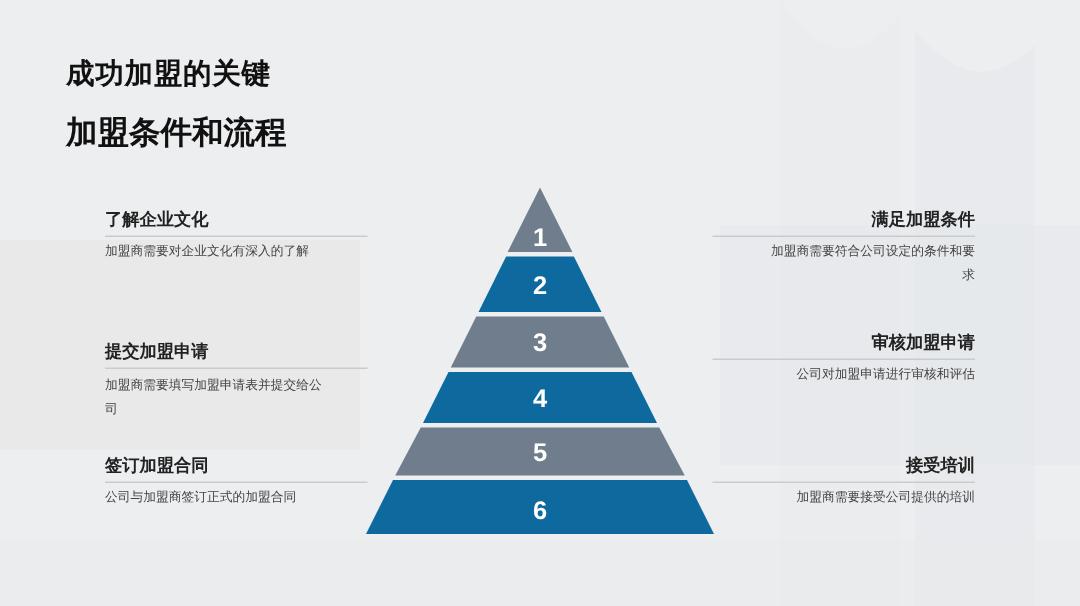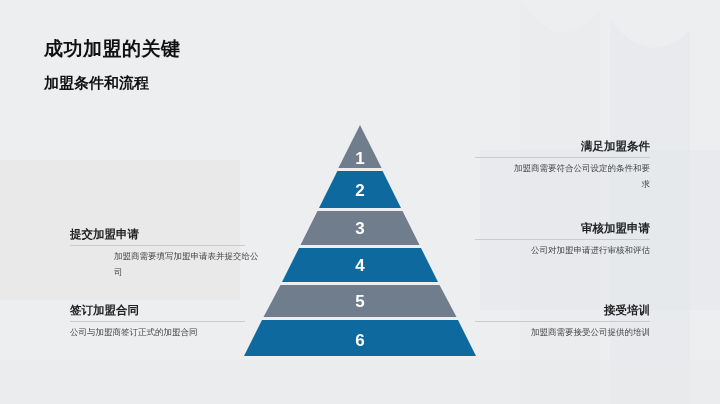--- a/index.html
+++ b/index.html
@@ -6,21 +6,21 @@
   body { width:720px; height:404px; overflow:hidden; font-family:"DejaVu Sans","Liberation Sans",sans-serif; }
   .slide { position:relative; width:720px; height:404px; overflow:hidden;
     background:
       radial-gradient(ellipse at 20% 30%, rgba(120,95,70,0.18), transparent 50%),
       radial-gradient(ellipse at 80% 40%, rgba(80,110,140,0.18), transparent 55%),
       linear-gradient(180deg, #e9ebed 0%, #e6e7e8 40%, #eceded 100%);
   }
   .bg-deco { position:absolute; inset:0; pointer-events:none; }
   .overlay { position:absolute; inset:0; background:rgba(240,241,242,0.55); }
   .title { position:absolute; left:44px; top:36px; font-size:19px; font-weight:bold; color:#111; letter-spacing:0.5px; }
-  .subtitle { position:absolute; left:44px; top:74px; font-size:15px; font-weight:bold; color:#111; }
+  .subtitle { position:absolute; left:44px; top:74px; font-size:21px; font-weight:bold; color:#111; }
   .item { position:absolute; width:175px; }
   .item .head { font-size:11.5px; font-weight:bold; color:#222; padding-bottom:3px; border-bottom:1px solid #c9cbcd; }
   .item .desc { font-size:8.5px; color:#444; line-height:16px; padding-top:2px; }
   .item.right { text-align:right; }
   .pyramid { position:absolute; left:0; top:0; width:720px; height:404px; }
   .tier-num { font-family:"Liberation Sans","DejaVu Sans",sans-serif; font-weight:bold; font-size:17px; fill:#fff; text-anchor:middle; }
 </style>
 </head>
 <body>
 
@@ -59,23 +59,27 @@
     <g>
       <polygon points="280.5,285 439.5,285 456.5,317 263.5,317" fill="#6f7d8c"></polygon>
       <text class="tier-num" x="360" y="307">5</text>
     </g>
     <g>
       <polygon points="262,320 458,320 476,356 244,356" fill="#0e6a9e"></polygon>
       <text class="tier-num" x="360" y="346">6</text>
     </g>
   </svg>
 
+  <div class="item" style="left:70px; top:139px;">
+    <div class="head">了解企业文化</div>
+    <div class="desc" style="width:150px;">加盟商需要对企业文化有深入的了解</div>
+  </div>
   <div class="item" style="left:70px; top:227px;font-family:Liberation Serif, serif;">
     <div class="head">提交加盟申请</div>
-    <div class="desc" style="width:150px;margin-left:44px;">加盟商需要填写加盟申请表并提交给公司</div>
+    <div class="desc" style="width:150px;">加盟商需要填写加盟申请表并提交给公司</div>
   </div>
   <div class="item right" style="left:475px; top:139px;">
     <div class="head">满足加盟条件</div>
     <div class="desc" style="width:140px; margin-left:35px;">加盟商需要符合公司设定的条件和要求</div>
   </div>
 
   <div class="item" style="left:70px; top:303px;">
     <div class="head">签订加盟合同</div>
     <div class="desc">公司与加盟商签订正式的加盟合同</div>
   </div>

